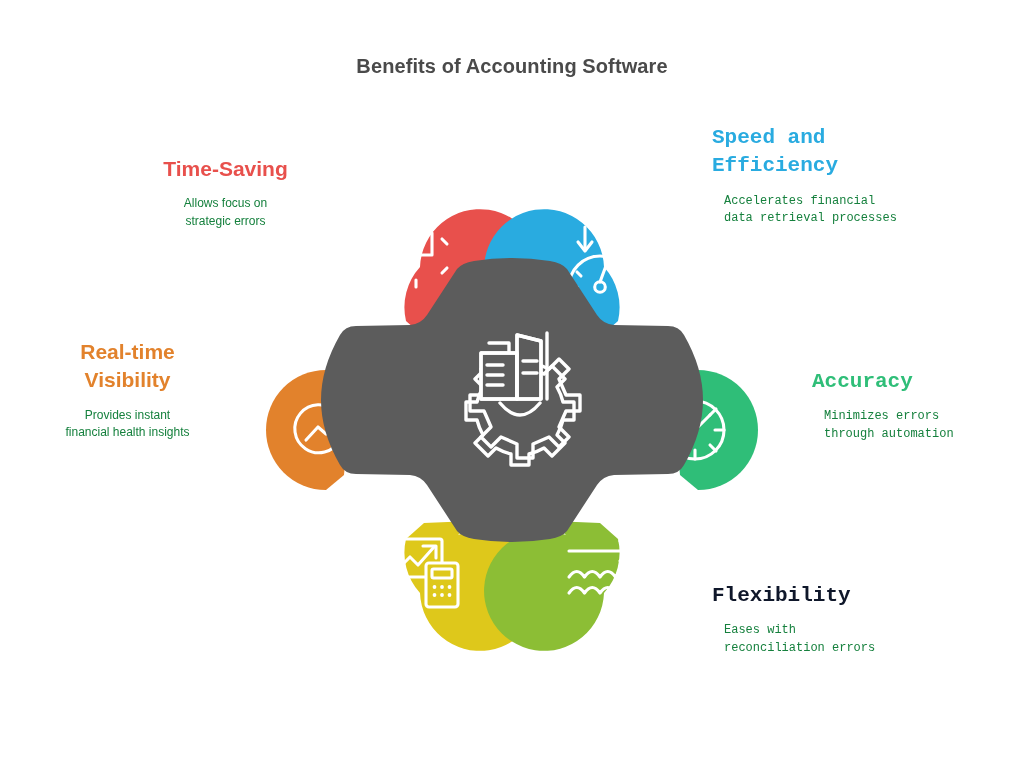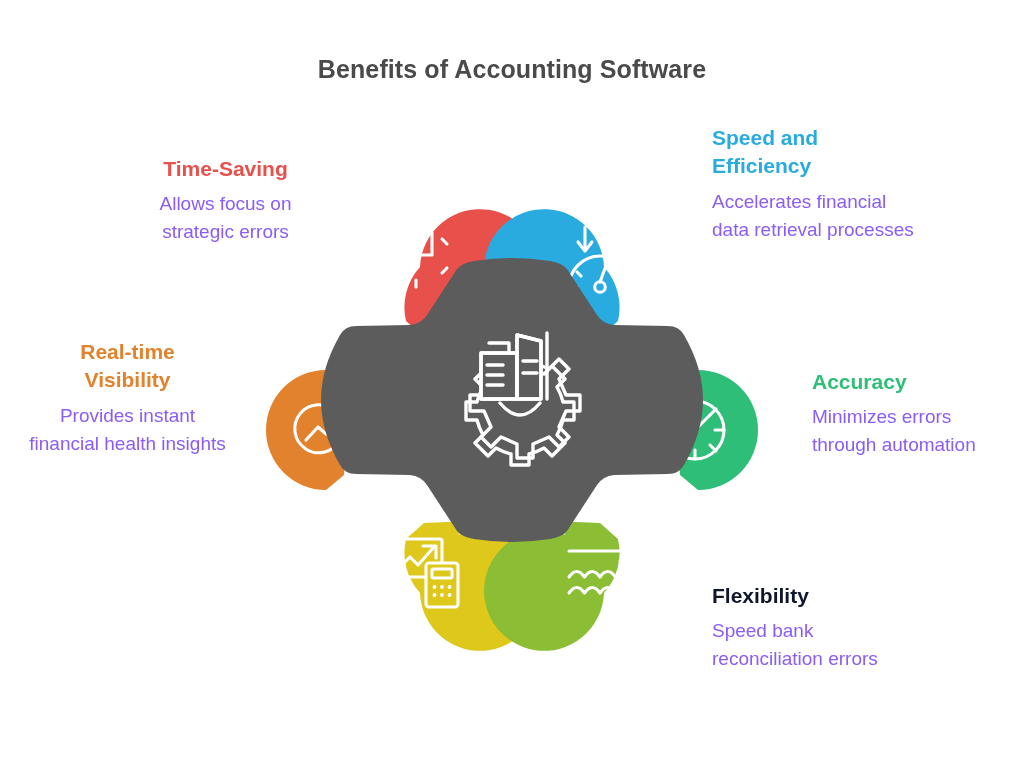--- a/index.html
+++ b/index.html
@@ -18,51 +18,51 @@
     position: relative;
     width: 1024px;
     height: 765px;
   }
   #page-title {
     position: absolute;
     left: 0;
     top: 55px;
     width: 1024px;
     text-align: center;
-    font-size: 25px;
+    font-size: 20px;
     font-weight: bold;
     color: #4a4a4a;
     letter-spacing: 0.1px;
   }
   
   #wheel {
     position: absolute;
     left: 262px;
     top: 185px;
     width: 500px;
     height: 490px;
   }
   
   .label-block {
     position: absolute;
     width: 235px;
   }
-  .label-block.right { text-align: left; }
+  .label-block.right { text-align: left; font-family: Liberation Mono, monospace; }
   .label-block.left  { text-align: center; }
   .lb-title {
     font-size: 21px;
     font-weight: bold;
     line-height: 1.35;
     margin: 0 0 7px 0;
   }
   .lb-desc {
-    font-size: 19px;
-    color: #8b5cf6;
+    font-size: 12px;
+    color: #15803d;
     line-height: 1.48;
-    margin: 0;
+    margin: 12px;
   }
 
   
   #block-time        { left: 108px;  top: 155px;  }
   #block-speed       { left: 712px;  top: 124px;  }
   #block-realtime    { left: 10px;   top: 338px;  }
   #block-accuracy    { left: 812px;  top: 368px;  }
   #block-tax         { left: 107px;  top: 580px;  }
   #block-flexibility { left: 712px;  top: 582px;  }
 </style>
@@ -321,18 +321,18 @@
     <p class="lb-desc">
       <span>Minimizes errors</span><br>
       <span>through automation</span>
     </p>
   </div>
 
 
   <div class="label-block right" id="block-flexibility">
     <p class="lb-title" style="color:#0f172a">Flexibility</p>
     <p class="lb-desc">
-      <span>Speed bank</span><br>
+      <span>Eases with</span><br>
       <span>reconciliation errors</span>
     </p>
   </div>
 
 </div>
 
 </body></html>

